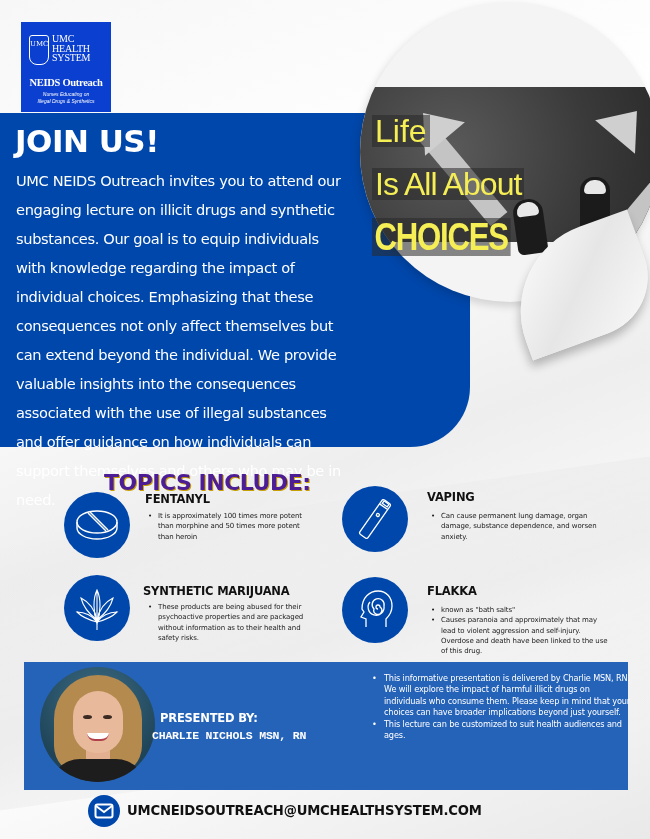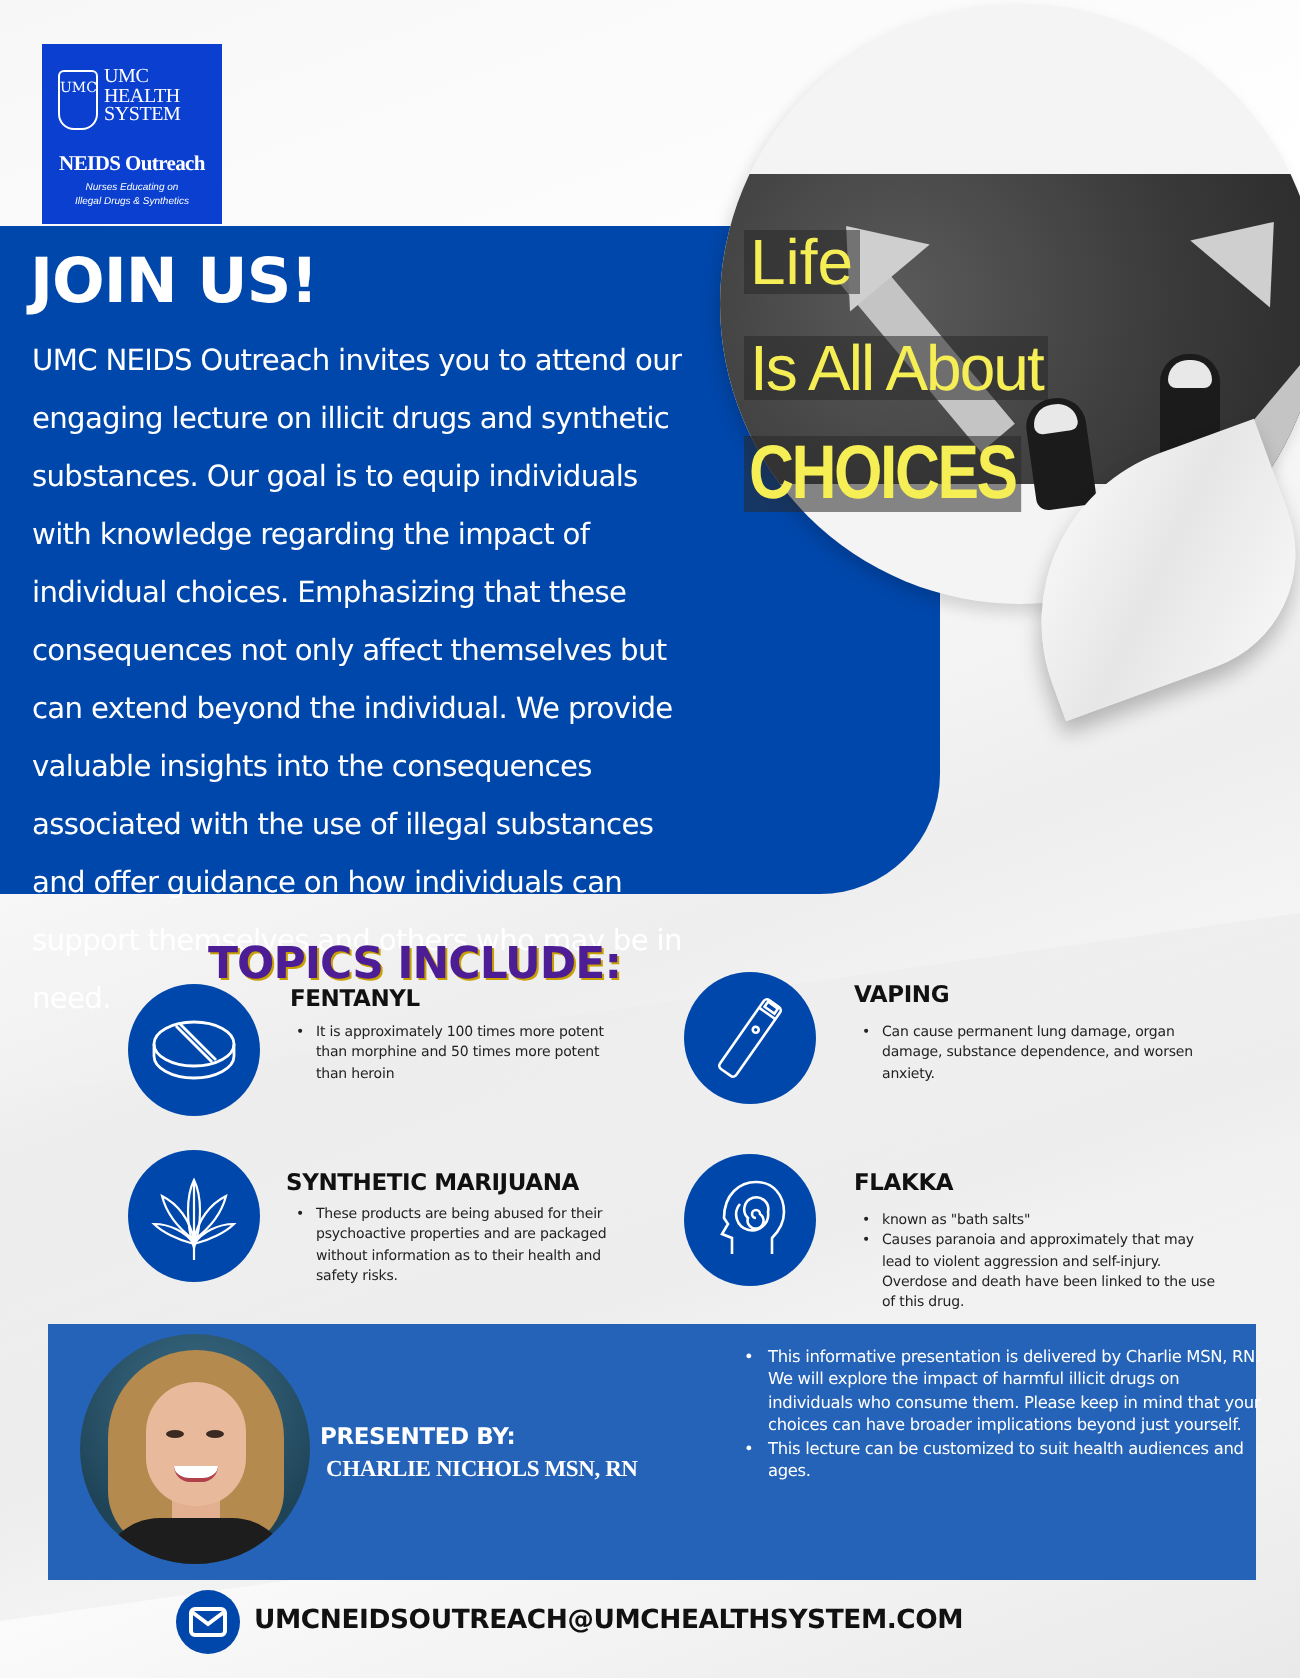--- a/index.html
+++ b/index.html
@@ -113,22 +113,22 @@
   .eye { position:absolute; top: 48px; width: 9px; height: 4px; background:#3b2a22; border-radius: 50%; }
   .eye.l { left: 43px; } .eye.r { left: 63px; }
   .smile { position:absolute; left: 47px; top: 66px; width: 22px; height: 8px; background:#fff; border-radius: 0 0 11px 11px; border-bottom: 2px solid #b0404a; }
   .shirt { position:absolute; left: 10px; top: 92px; width: 96px; height: 30px; background: #1d1d1d; border-radius: 40px 40px 0 0; }
   .neck { position:absolute; left: 46px; top: 82px; width: 24px; height: 22px; background: #e2af90; border-radius: 0 0 12px 12px; }
   .pres-label {
     position: absolute; left: 160px; top: 711px;
     font-family: "DejaVu Sans", sans-serif; font-weight: bold; font-size: 11.5px; color: #fff; letter-spacing: -0.2px;
   }
   .pres-name {
-    position: absolute; left: 163px; top: 729px;
-    font-family: Liberation Serif, serif; font-weight: bold; font-size: 11.5px; color: #fff; letter-spacing: -0.2px;
+    position: absolute; left: 152px; top: 729px;
+    font-family: Liberation Mono, monospace; font-weight: bold; font-size: 11.5px; color: #fff; letter-spacing: -0.2px;
   }
   .pres-list {
     position: absolute; left: 370px; top: 673px; width: 262px; list-style: none;
     font-family: "DejaVu Sans", sans-serif; font-size: 8.2px; line-height: 11.4px; color: #fff; letter-spacing: -0.15px;
   }
   .pres-list li { position: relative; padding-left: 14px; }
   .pres-list li::before { content: "•"; position: absolute; left: 2px; top: 0; }
   
   .mail-icon {
     position: absolute; left: 88px; top: 795px; width: 32px; height: 32px; border-radius: 50%; background: #0047ab;

